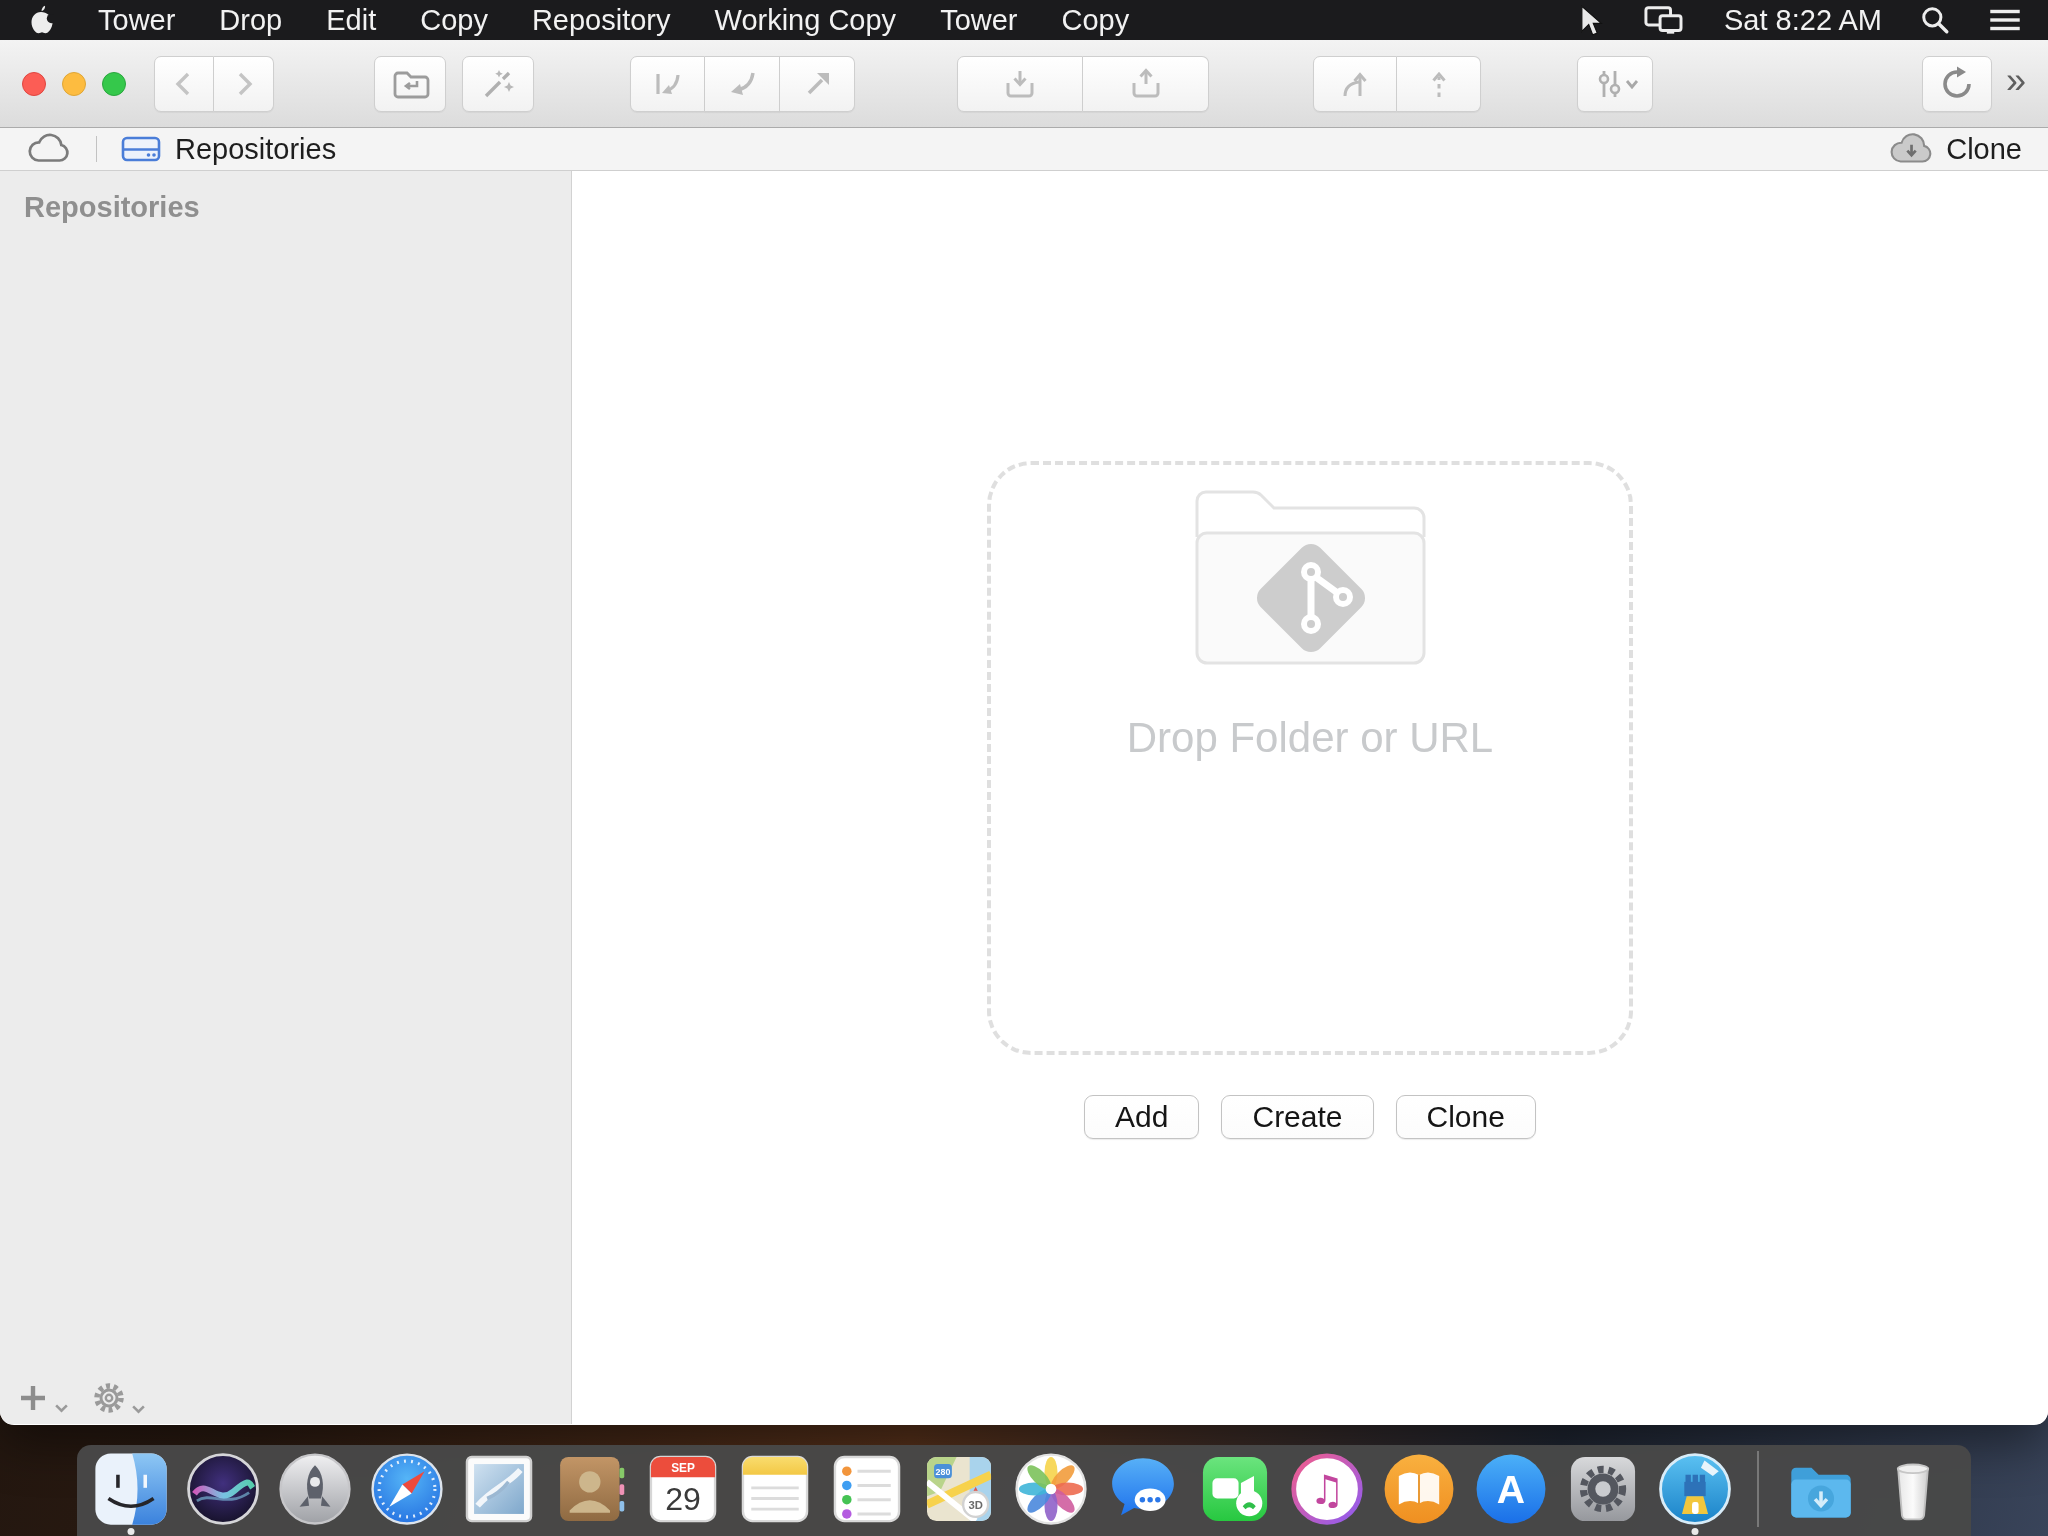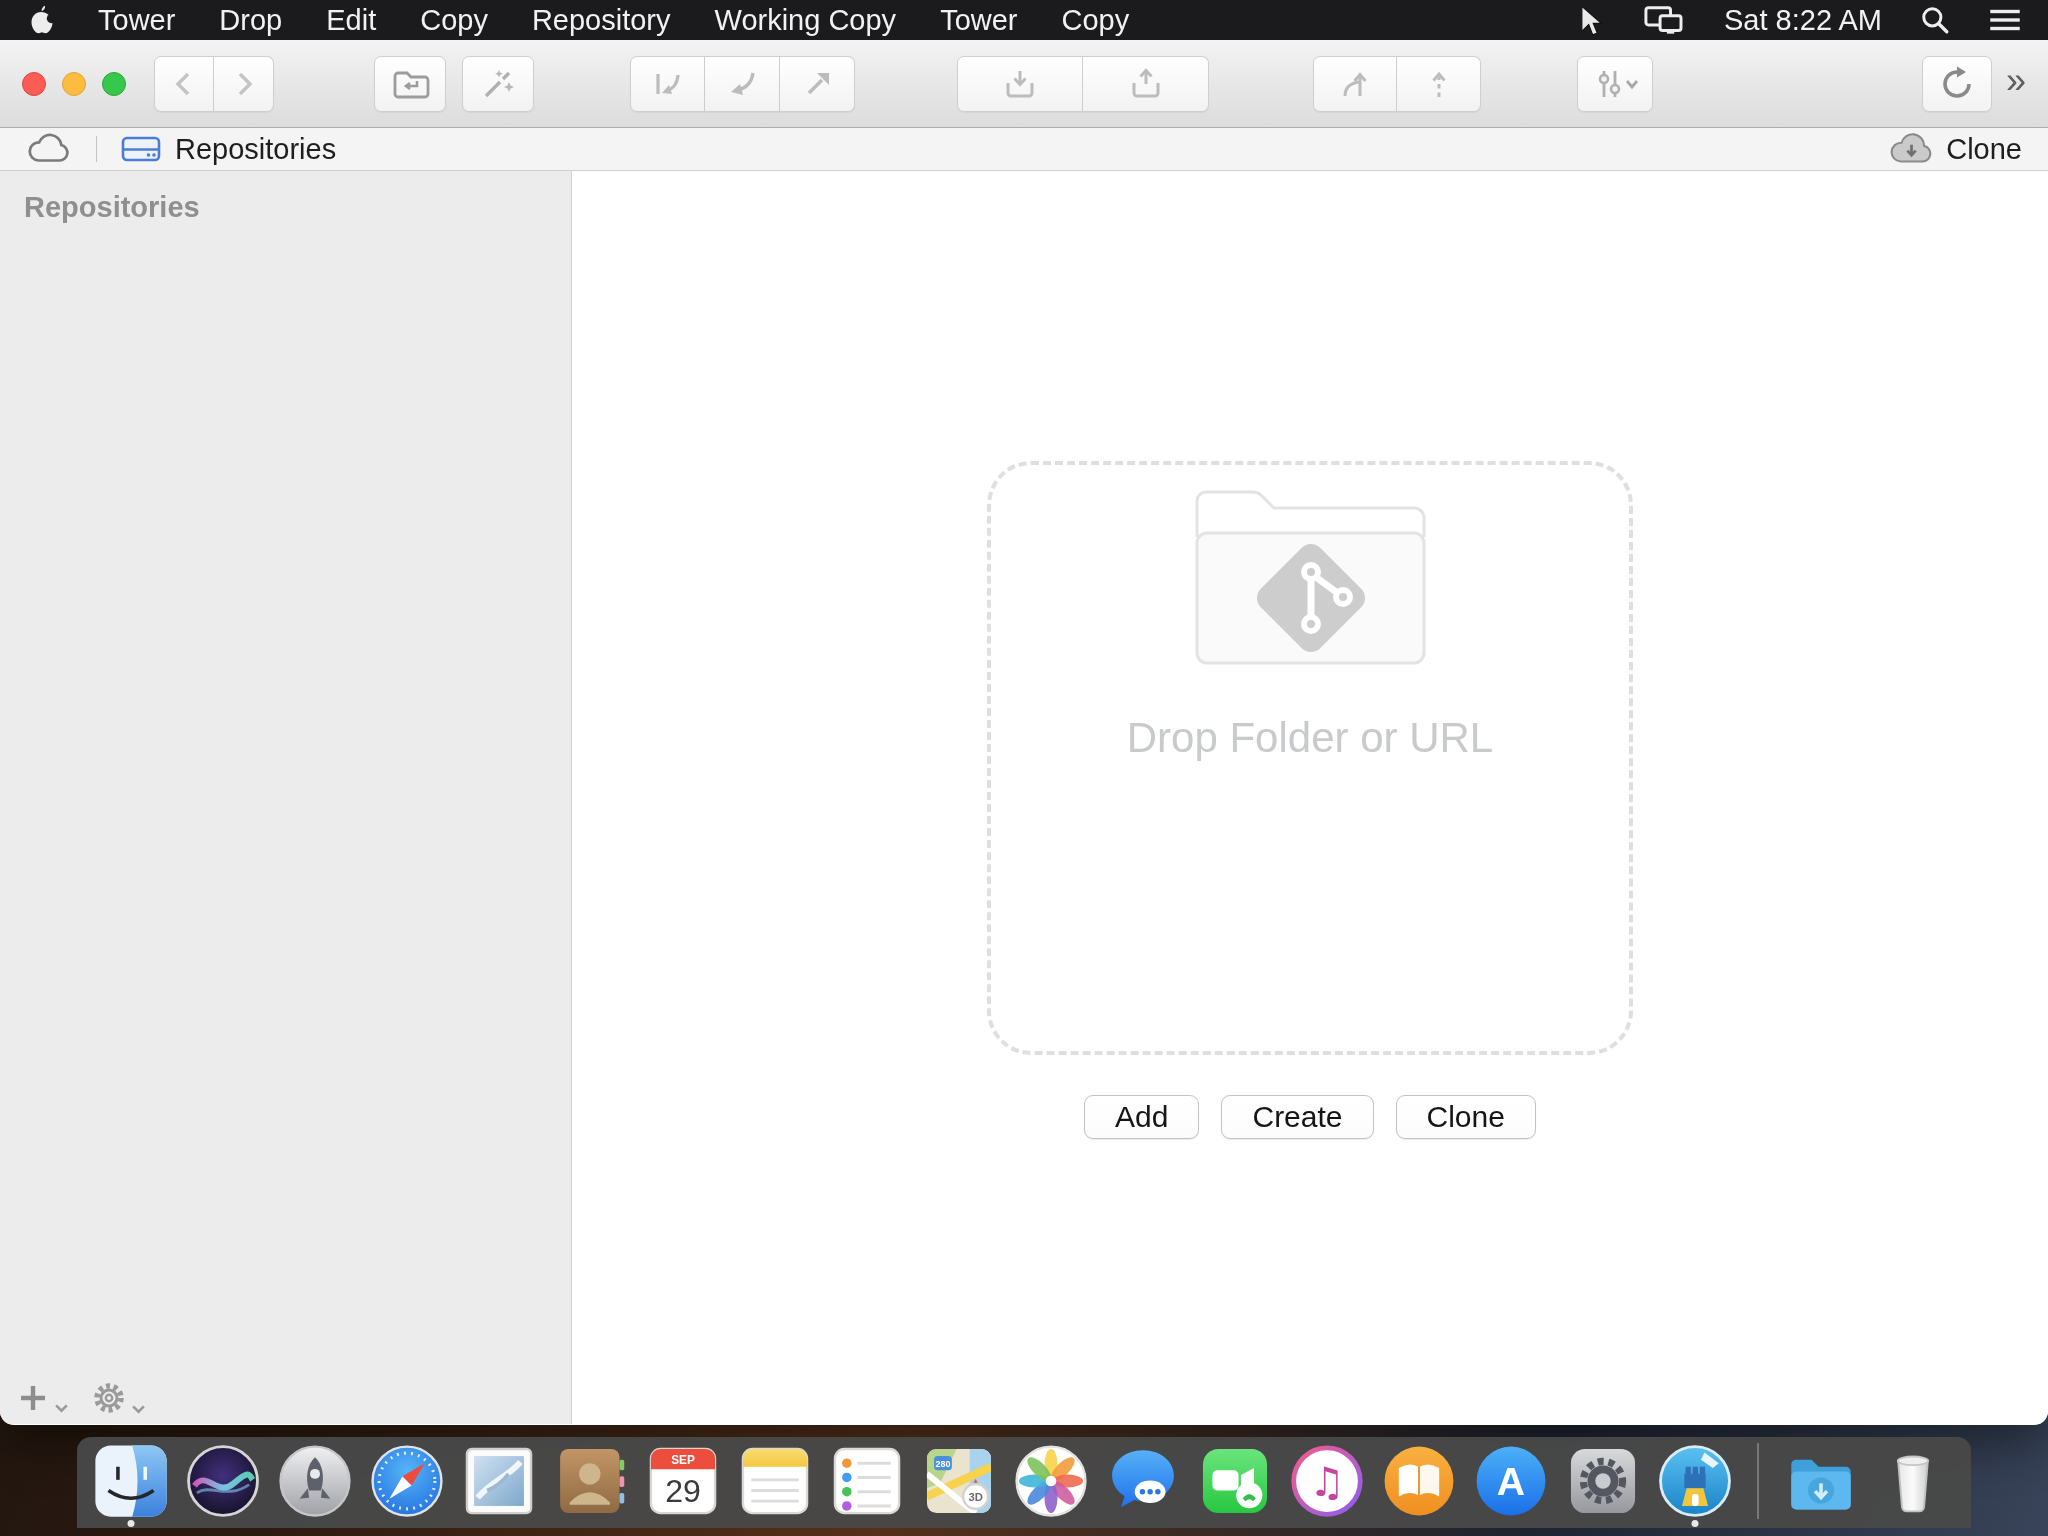--- a/index.html
+++ b/index.html
@@ -84,21 +84,21 @@
   .main-buttons { margin-top:40px; display:flex; gap:22px; }
   .main-buttons button {
     height:44px; padding:0 30px; font-size:30px; color:#151515;
     background:linear-gradient(180deg,#ffffff,#fcfcfc);
     border:1px solid #c3c3c3; border-radius:9px;
     box-shadow:0 1px 1px rgba(0,0,0,.08); font-family:"Liberation Sans",sans-serif;
   }
 
   
   .dock {
-    position:absolute; left:77px; bottom:8px; width:1894px; height:91px;
+    position:absolute; left:77px; bottom:0; width:1894px; height:91px;
     background:rgba(72,72,72,.97); border-radius:14px 14px 0 0;
     display:flex; align-items:flex-start; padding:6px 16px 0 16px; gap:16px; z-index:40;
   }
   .dock-item { width:76px; height:76px; position:relative; flex-shrink:0; }
   .dock-item svg { width:76px; height:76px; display:block; }
   .dock-item.running::after {
     content:''; position:absolute; left:50%; transform:translateX(-50%);
     bottom:-8px; width:7px; height:7px; border-radius:50%; background:#e9e9e9;
   }
   .dock-divider { width:2px; height:76px; background:rgba(180,180,180,.45); margin:0 8px; flex-shrink:0; }

